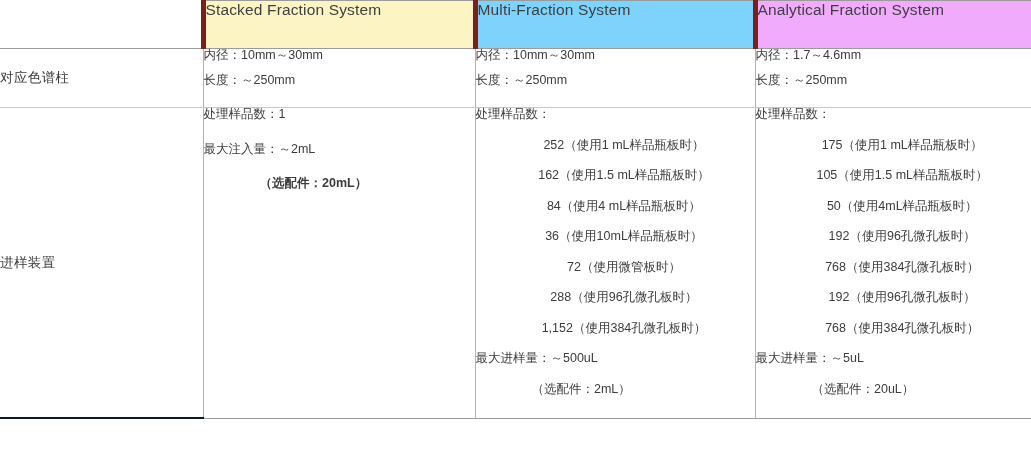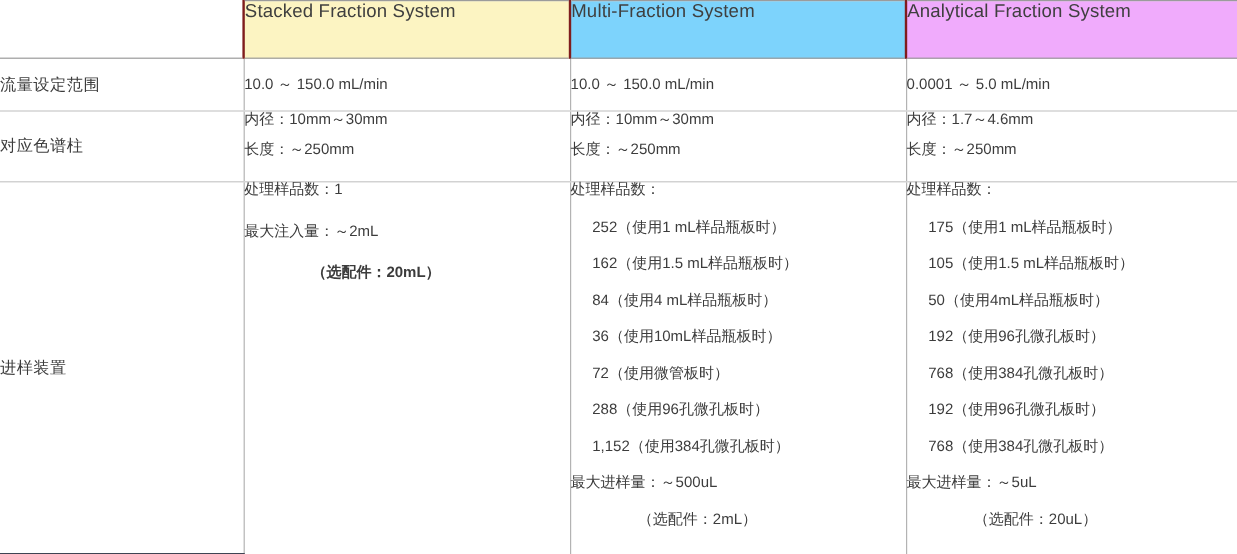--- a/index.html
+++ b/index.html
@@ -41,21 +41,21 @@
   }
   .hdr {
     height: 47px;
     text-align: center;
     vertical-align: middle;
     font-size: 15.5px;
     color: #3f3f3f;
     letter-spacing: 0.15px;
     border-top: 1px solid #9b9b9b;
     border-bottom: 1px solid #9b9b9b;
-    border-left: 2px solid #7f1d1d;
+    border-left: 5px solid #7f1d1d;
   }
   .hdr-stacked { background: #fcf4c2; }
   .hdr-multi { background: #7dd3fc; }
   .hdr-analytical { background: #f0abfc; }
 
   
   .rowlabel {
     padding-left: 14px;
     font-size: 13.5px;
     color: #3c3c3c;
@@ -74,32 +74,32 @@
   tr.r-flow .cell, tr.r-flow .rowlabel { height: 43px; }
   tr.r-flow .cell { vertical-align: middle; }
   tr.r-flow .rowlabel { vertical-align: middle; }
 
   tr.r-column .cell, tr.r-column .rowlabel { height: 58px; }
   tr.r-column .rowlabel { vertical-align: middle; }
 
   tr.r-inject .cell, tr.r-inject .rowlabel { height: 309px; }
   tr.r-inject .rowlabel { vertical-align: middle; }
   tr.r-inject .cell { border-bottom: 1px solid #9b9b9b; }
-  tr.r-inject .rowlabel { border-bottom: 5px solid #0f172a; }
+  tr.r-inject .rowlabel { border-bottom: 2px solid #0f172a; }
 
   .line {
     line-height: 1.0;
     white-space: nowrap;
   }
   .col-lines { padding-top: 12px; }
   .col-lines .line { margin-bottom: 12px; }
 
   .inject-lines { padding-top: 13px; }
   .inject-lines .line { margin-bottom: 18px; }
-  .inject-lines .line.indent { padding-left: 18px; }
+  .inject-lines .line.indent { padding-left: 18px; text-align: center; }
   .inject-lines .line.indent2 { padding-left: 56px; }
 
   .stacked-lines { padding-top: 13px; }
   .stacked-lines .line { margin-bottom: 22px; }
   .stacked-lines .line.indent2 { padding-left: 56px; font-weight: bold; }
   .wrap { position: relative; }
 </style>
 </head>
 <body>
 
@@ -114,32 +114,20 @@
   <thead>
     <tr>
       <th class="hdr-blank"></th>
       <th class="hdr hdr-stacked">Stacked Fraction System</th>
       <th class="hdr hdr-multi">Multi-Fraction System</th>
       <th class="hdr hdr-analytical">Analytical Fraction System</th>
     </tr>
   </thead>
   <tbody>
 
-    <tr class="r-flow">
-      <td class="rowlabel">流量设定范围</td>
-      <td class="cell">
-        <div class="line">10.0 ～ 150.0 mL/min</div>
-      </td>
-      <td class="cell">
-        <div class="line">10.0 ～ 150.0 mL/min</div>
-      </td>
-      <td class="cell">
-        <div class="line">0.0001 ～ 5.0 mL/min</div>
-      </td>
-    </tr>
 
     <tr class="r-column">
       <td class="rowlabel">对应色谱柱</td>
       <td class="cell col-lines">
         <div class="line">内径：10mm～30mm</div>
         <div class="line">长度：～250mm</div>
       </td>
       <td class="cell col-lines">
         <div class="line">内径：10mm～30mm</div>
         <div class="line">长度：～250mm</div>

